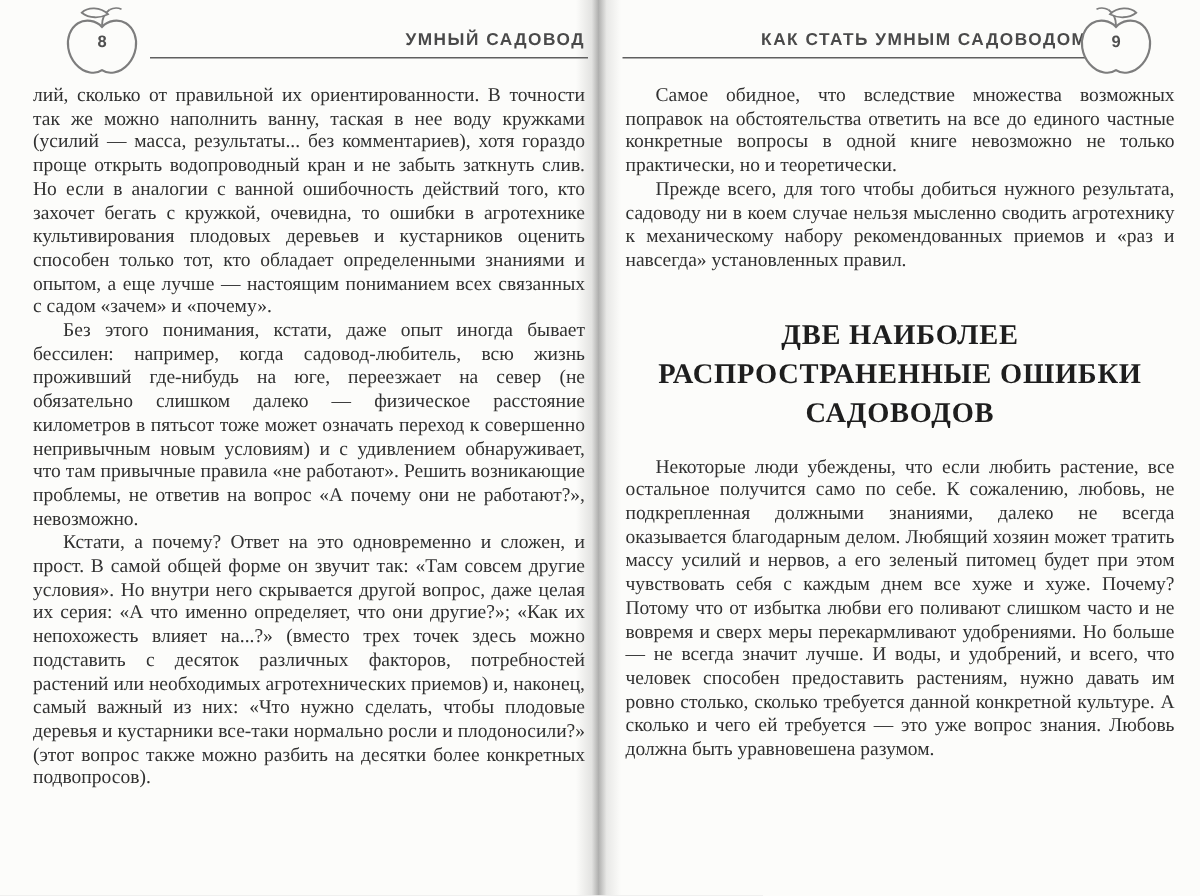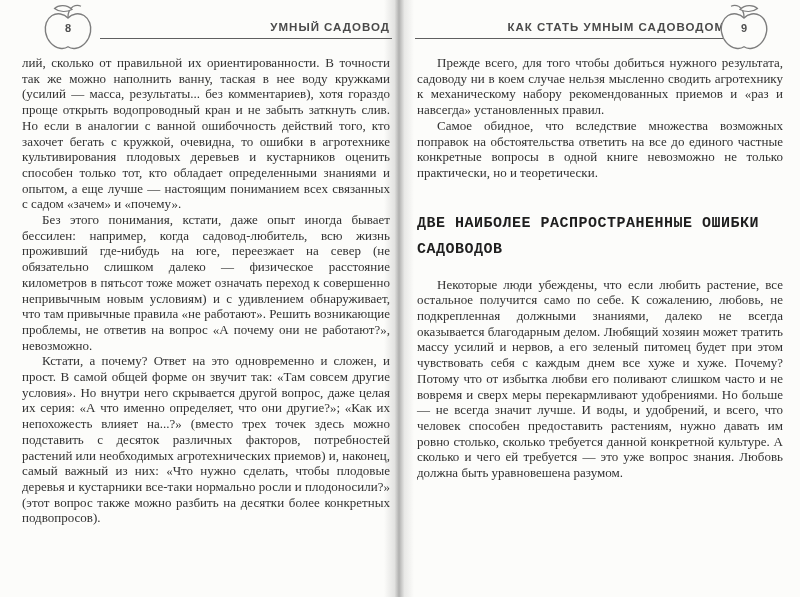--- a/index.html
+++ b/index.html
@@ -50,23 +50,23 @@
   .col-right { left:417px; width:366px; }
   .text-col p {
     margin:0; text-align:justify;
     font-size:13px; line-height:15.7px; color:#313131;
     hyphens:auto; -webkit-hyphens:auto;
   }
   .text-col p.indent { text-indent:20px; }
 
   .section-heading {
     margin:30px 0 14px 0;
-    font-family:Liberation Mono, monospace;
-    font-weight:bold; font-size:15px; line-height:26px;
-    letter-spacing:0.5px; color:#1e1e1e; text-align:left;
+    font-family:Liberation Serif, serif;
+    font-weight:bold; font-size:19px; line-height:26px;
+    letter-spacing:0.5px; color:#1e1e1e; text-align:center;
   }
 </style>
 </head>
 <body>
 
 <div class="scan">
 
   <div class="apple apple-left">
     <svg viewBox="0 0 60 50">
       <path d="M30 16 C26 11.5 19 10.5 14 13.5 C8.5 17 6.5 24 7.5 30 C8.8 38 14.5 45 22 46.3 C25 46.8 28 46.2 30 44.8 C32 46.2 35 46.8 38 46.3 C45.5 45 51.2 38 52.5 30 C53.5 24 51.5 17 46 13.5 C41 10.5 34 11.5 30 16 Z" fill="#fcfcfa" stroke="#7d7d7d" stroke-width="1.4"></path>
@@ -91,20 +91,20 @@
     <span class="page-num">9</span>
   </div>
 
   <div class="text-col col-left">
     <p>лий, сколько от правильной их ориентированности. В точности так же можно наполнить ванну, таская в нее воду кружками (усилий — масса, результаты... без комментариев), хотя гораздо проще открыть водопроводный кран и не забыть заткнуть слив. Но если в аналогии с ванной ошибочность действий того, кто захочет бегать с кружкой, очевидна, то ошибки в агротехнике культивирования плодовых деревьев и кустарников оценить способен только тот, кто обладает определенными знаниями и опытом, а еще лучше — настоящим пониманием всех связанных с садом «зачем» и «почему».</p>
     <p class="indent">Без этого понимания, кстати, даже опыт иногда бывает бессилен: например, когда садовод-любитель, всю жизнь проживший где-нибудь на юге, переезжает на север (не обязательно слишком далеко — физическое расстояние километров в пятьсот тоже может означать переход к совершенно непривычным новым условиям) и с удивлением обнаруживает, что там привычные правила «не работают». Решить возникающие проблемы, не ответив на вопрос «А почему они не работают?», невозможно.</p>
     <p class="indent">Кстати, а почему? Ответ на это одновременно и сложен, и прост. В самой общей форме он звучит так: «Там совсем другие условия». Но внутри него скрывается другой вопрос, даже целая их серия: «А что именно определяет, что они другие?»; «Как их непохожесть влияет на...?» (вместо трех точек здесь можно подставить с десяток различных факторов, потребностей растений или необходимых агротехнических приемов) и, наконец, самый важный из них: «Что нужно сделать, чтобы плодовые деревья и кустарники все-таки нормально росли и плодоносили?» (этот вопрос также можно разбить на десятки более конкретных подвопросов).</p>
   </div>
 
   <div class="text-col col-right">
+    <p class="indent">Самое обидное, что вследствие множества возможных поправок на обстоятельства ответить на все до единого частные конкретные вопросы в одной книге невозможно не только практически, но и теоретически.</p>
     <p class="indent">Прежде всего, для того чтобы добиться нужного результата, садоводу ни в коем случае нельзя мысленно сводить агротехнику к механическому набору рекомендованных приемов и «раз и навсегда» установленных правил.</p>
-    <p class="indent">Самое обидное, что вследствие множества возможных поправок на обстоятельства ответить на все до единого частные конкретные вопросы в одной книге невозможно не только практически, но и теоретически.</p>
     <h2 class="section-heading">ДВЕ НАИБОЛЕЕ РАСПРОСТРАНЕННЫЕ ОШИБКИ САДОВОДОВ</h2>
     <p class="indent">Некоторые люди убеждены, что если любить растение, все остальное получится само по себе. К сожалению, любовь, не подкрепленная должными знаниями, далеко не всегда оказывается благодарным делом. Любящий хозяин может тратить массу усилий и нервов, а его зеленый питомец будет при этом чувствовать себя с каждым днем все хуже и хуже. Почему? Потому что от избытка любви его поливают слишком часто и не вовремя и сверх меры перекармливают удобрениями. Но больше — не всегда значит лучше. И воды, и удобрений, и всего, что человек способен предоставить растениям, нужно давать им ровно столько, сколько требуется данной конкретной культуре. А сколько и чего ей требуется — это уже вопрос знания. Любовь должна быть уравновешена разумом.</p>
   </div>
 
   <div class="spine-shadow"></div>
 </div>
 
 </body></html>

